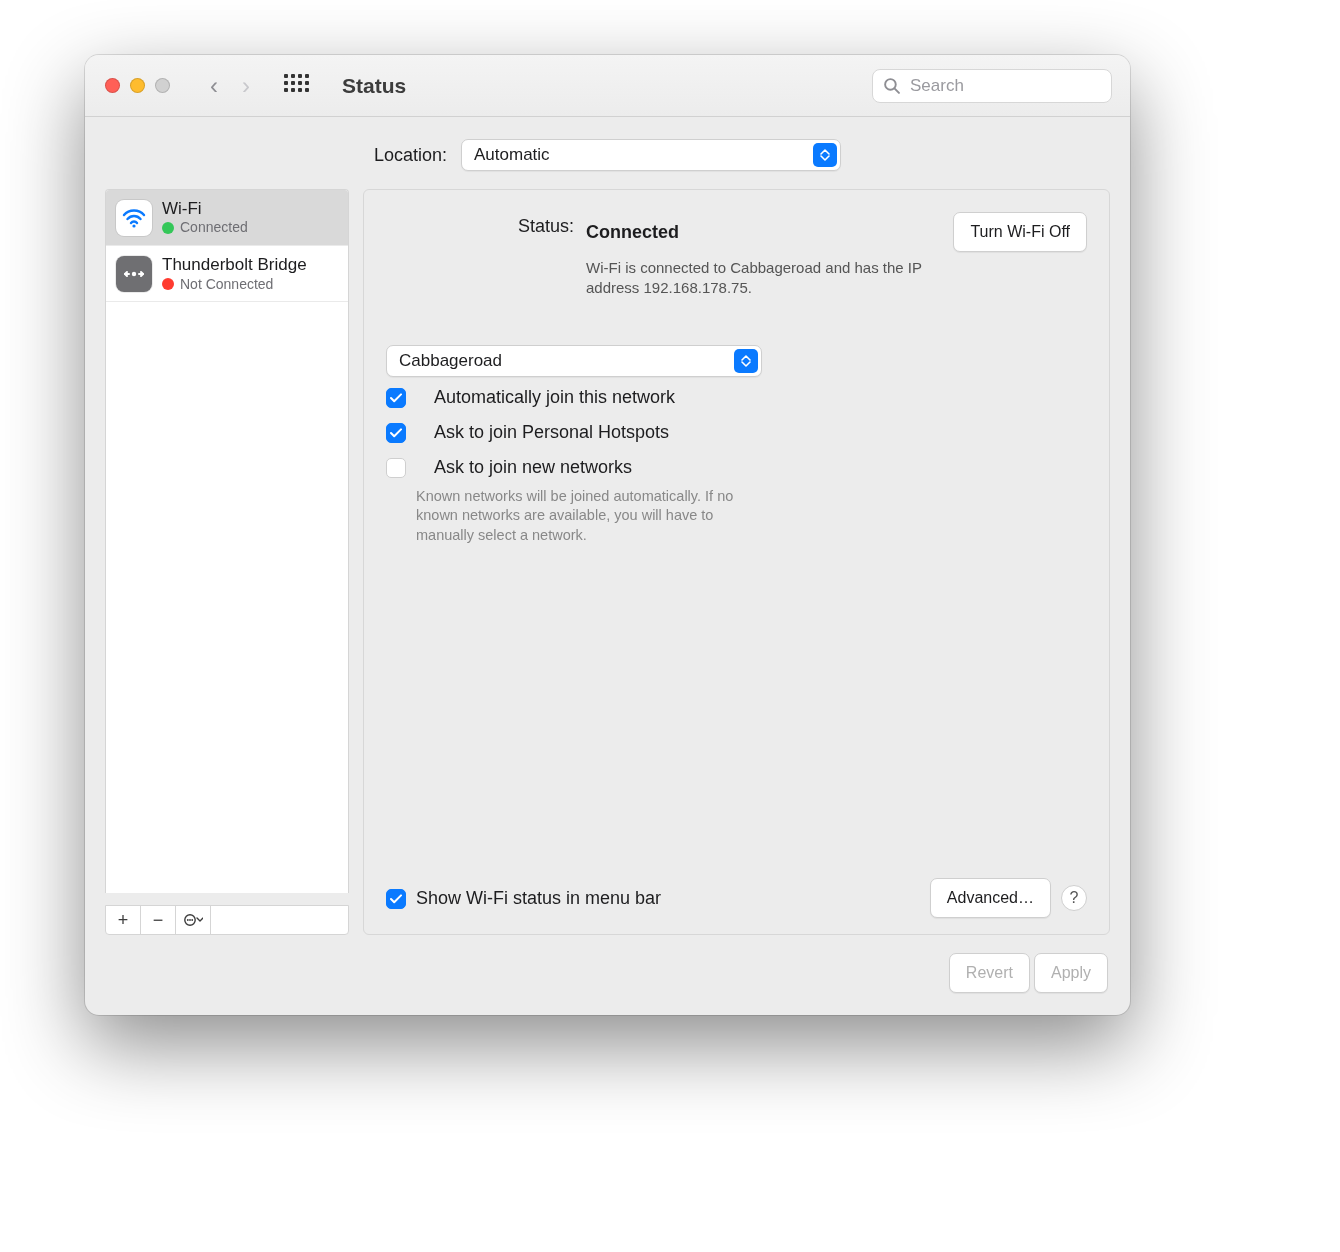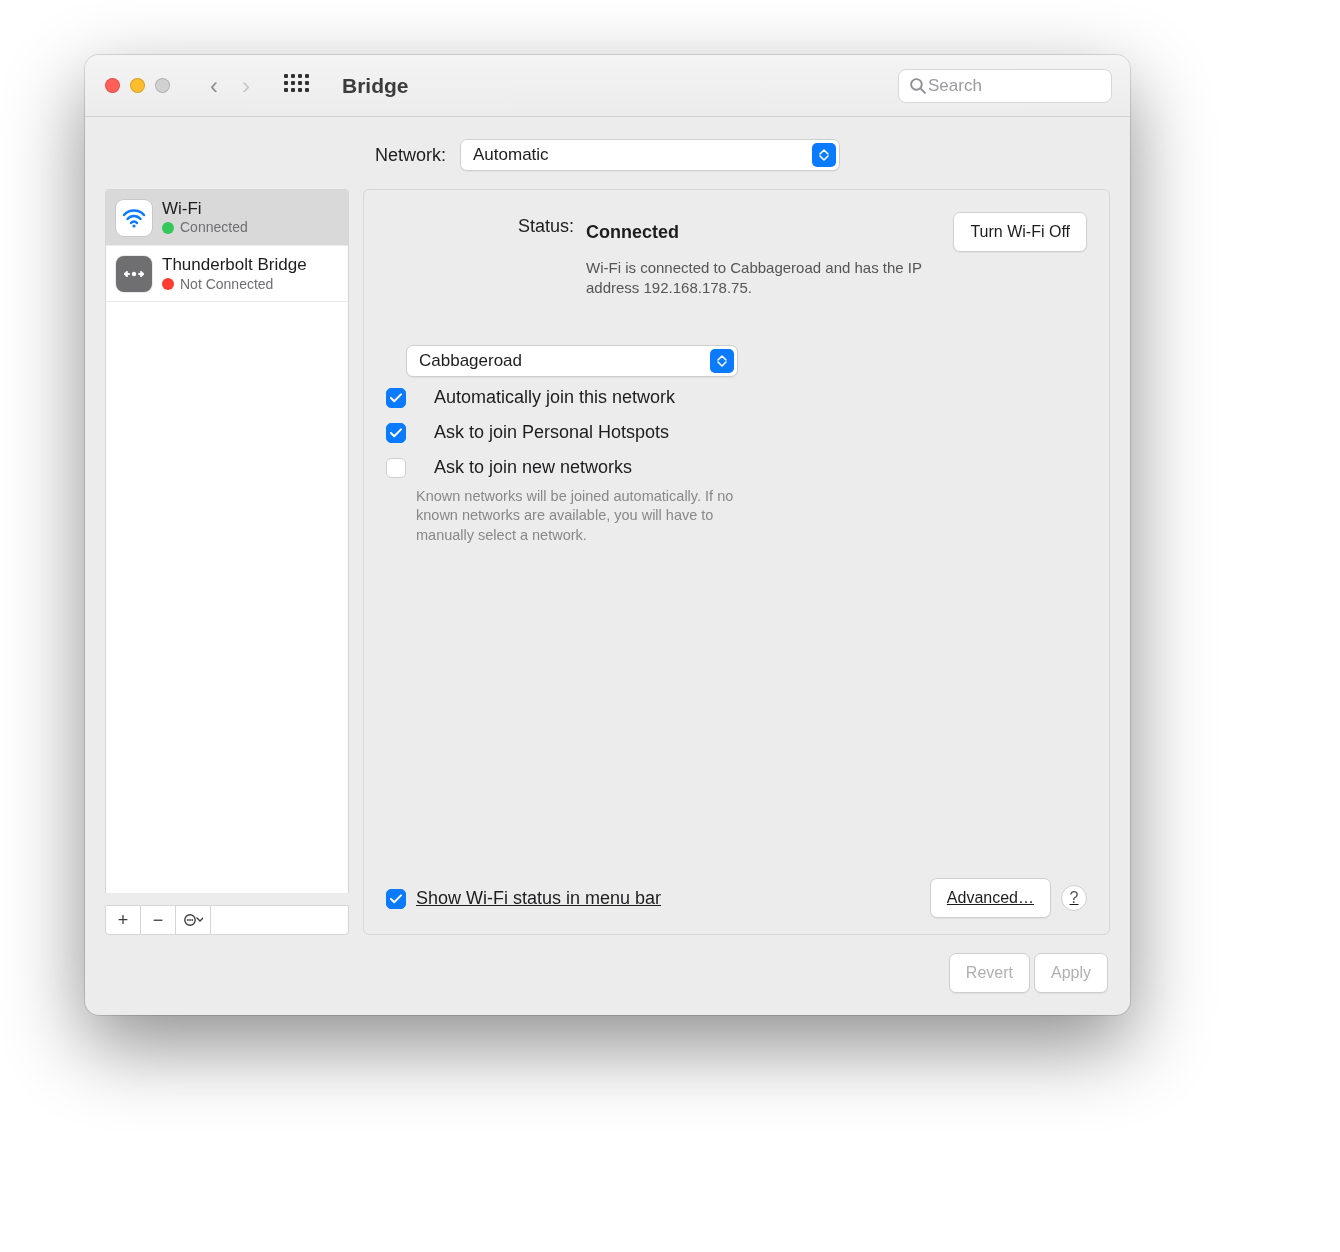--- a/index.html
+++ b/index.html
@@ -51,27 +51,27 @@
     display:grid; grid-template-columns: repeat(4,4px); grid-template-rows: repeat(3,4px);
     gap:3px;
   }
   .gridicon span { background:#333; border-radius:1px; }
 
   .wtitle { margin-left: 22px; font-size: 21px; font-weight:700; color:#3c3c3c; }
 
   .searchwrap {
     margin-left:auto;
     display:flex; align-items:center;
-    width: 214px; height:34px;
+    width: 240px; height:34px;
     background:#fff;
     border:1px solid #d7d7d7;
     border-radius:8px;
     padding: 0 10px;
     color:#9a9a9f;
-    gap:0;
+    gap:8px;
   }
   .searchwrap input {
     border:none; outline:none; flex:1; font-size:17px; background:transparent;
     color:#1d1d1f;
   }
   .searchwrap input::placeholder { color:#9a9a9f; }
   .magnifier { width:17px; height:17px; flex:0 0 auto; }
 
   
   .location-row {
@@ -84,21 +84,21 @@
     position:relative;
     display:flex; align-items:center;
     height:32px;
     background:#fff;
     border:1px solid #cfcfcf;
     border-radius:7px;
     padding: 0 36px 0 12px;
     box-shadow: 0 1px 1px rgba(0,0,0,0.05);
   }
   .mac-popup.lg { width: 380px; }
-  .mac-popup.md { width: 332px; margin-left: 20px; }
+  .mac-popup.md { width: 376px; }
   .mac-popup .caps {
     position:absolute; right:3px; top:3px; bottom:3px; width:24px;
     background:#0a7aff;
     border-radius:5px;
     display:flex; flex-direction:column; align-items:center; justify-content:center;
     gap:0px;
   }
   .mac-popup .caps svg { display:block; }
 
   
@@ -219,21 +219,21 @@
   .mac-check.checked {
     background:#0a7aff; border-color:#0a7aff;
   }
   .mac-check.checked svg { display:block; }
   .mac-check svg { display:none; }
   .check-label { font-size:18px; }
   .check-help { font-size:14.5px; color:#888; max-width:380px; line-height:1.35; padding-left:30px; margin-top:-1px; }
 
   .detail-footer {
     margin-top:auto;
-    display:flex; align-items:center; gap:10px;text-decoration:underline;
+    display:flex; align-items:center; gap:10px;
   }
   .detail-footer .left { display:flex; align-items:center; gap:10px; }
   .round-help {
     width:26px; height:26px; border-radius:50%;
     background:#fff; border:1px solid #cfcfcf;
     display:flex; align-items:center; justify-content:center;
     font-size:16px; color:#555;
   }
 
   
@@ -265,32 +265,32 @@
           <span></span>
         <span></span>
           <span></span>
           <span></span>
           <span></span>
         <span></span>
           <span></span>
           <span></span>
           <span></span>
       </div>
-      <div class="wtitle">Bridge</div>
+      <div class="wtitle">Status</div>
       <div class="searchwrap">
         <svg class="magnifier" viewBox="0 0 16 16">
           <circle cx="7" cy="7" r="5" fill="none" stroke="#8e8e93" stroke-width="1.8"></circle>
           <line x1="11" y1="11" x2="15" y2="15" stroke="#8e8e93" stroke-width="1.8" stroke-linecap="round"></line>
         </svg>
         <input type="text" placeholder="Search" style="">
       </div>
     </div>
 
     <div class="location-row">
-      <span class="loc-label">Network:</span>
+      <span class="loc-label">Location:</span>
       <div class="mac-popup lg">
         <span>Automatic</span>
         <span class="caps">
           <svg width="10" height="6" viewBox="0 0 10 6">
               <path d="M1 5 L5 1 L9 5" fill="none" stroke="#fff" stroke-width="1.6" stroke-linecap="round" stroke-linejoin="round"></path>
             </svg>
           <svg width="10" height="6" viewBox="0 0 10 6">
               <path d="M1 1 L5 5 L9 1" fill="none" stroke="#fff" stroke-width="1.6" stroke-linecap="round" stroke-linejoin="round"></path>
             </svg>
         </span>

